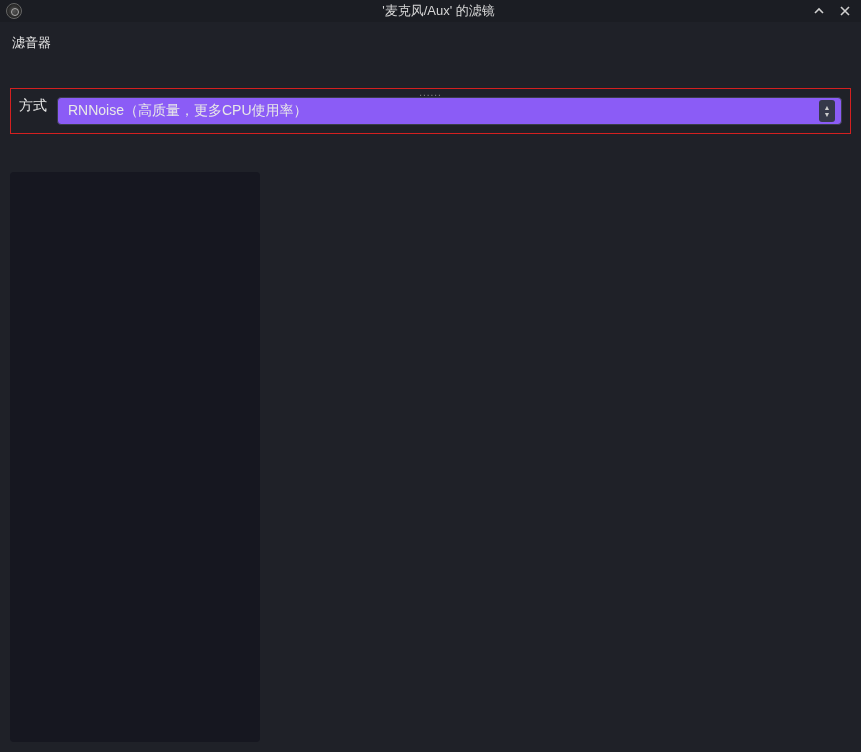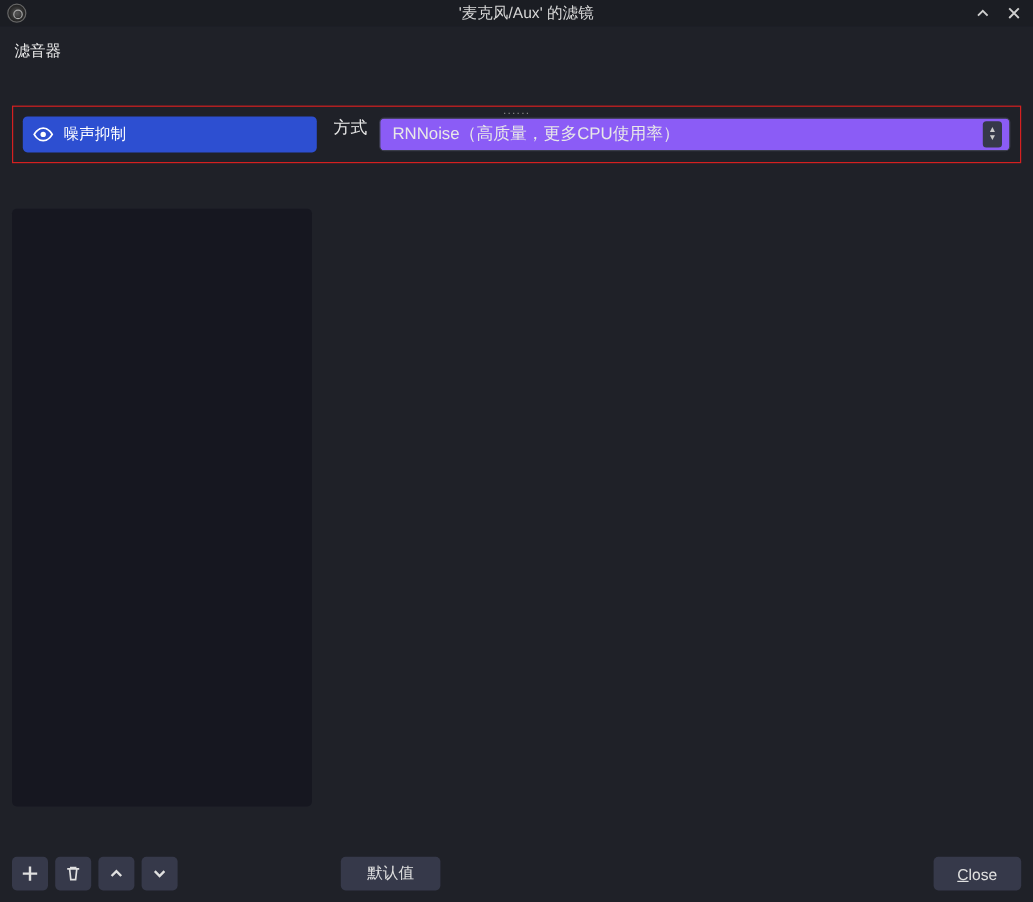--- a/index.html
+++ b/index.html
@@ -204,29 +204,20 @@
   </div>
 </div>
 
 <div class="content">
   <div class="section-label">滤音器</div>
 
   <div style="position:relative;">
     <div class="dots-handle">......</div>
     <div class="highlight-box">
 
-      <div class="filter-item">
-        <span class="eye-icon">
-          <svg width="18" height="18" viewBox="0 0 24 24">
-            <path d="M12 5C6 5 2 12 2 12s4 7 10 7 10-7 10-7-4-7-10-7z" fill="none" stroke="#fff" stroke-width="2"></path>
-            <circle cx="12" cy="12" r="3" fill="#fff"></circle>
-          </svg>
-        </span>
-        <span>噪声抑制</span>
-      </div>
 
       <div class="prop-row">
         <div class="prop-label">方式</div>
         <div class="select-wrap">
           <div class="select-value">RNNoise（高质量，更多CPU使用率）</div>
           <div class="spin-btns">
             <span>▲</span>
               <span>▼</span>
           </div>
         </div>
@@ -234,43 +225,13 @@
     </div>
   </div>
 
   <div class="body-lower">
     <div class="filter-list-col">
       <div class="filter-list"></div>
     </div>
     <div class="right-panel"></div>
   </div>
 
-  <div class="bottom-bar">
-    <div class="icon-btn" title="添加">
-      <svg width="14" height="14" viewBox="0 0 14 14">
-          <path d="M7 1v12M1 7h12" stroke="#e0e0e0" stroke-width="2"></path>
-        </svg>
-    </div>
-    <div class="icon-btn" title="删除">
-      <svg width="14" height="14" viewBox="0 0 14 14">
-        <path d="M2 3h10M5 3V2h4v1M4 3l1 9h4l1-9" stroke="#e0e0e0" stroke-width="1.4" fill="none"></path>
-      </svg>
-    </div>
-    <div class="icon-btn" title="上移">
-      <svg width="14" height="14" viewBox="0 0 14 14">
-          <path d="M3 9l4-4 4 4" stroke="#e0e0e0" stroke-width="2" fill="none"></path>
-        </svg>
-    </div>
-    <div class="icon-btn" title="下移">
-      <svg width="14" height="14" viewBox="0 0 14 14">
-          <path d="M3 5l4 4 4-4" stroke="#e0e0e0" stroke-width="2" fill="none"></path>
-        </svg>
-    </div>
-    <div class="defaults-wrap">
-      <div class="text-btn">默认值</div>
-    </div>
-    <div class="bottom-spacer"></div>
-    <div class="text-btn" style="padding:0 20px;">
-      <span class="close-btn-u">C</span>
-        <span>lose</span>
-    </div>
-  </div>
 </div>
 
 </body></html>

